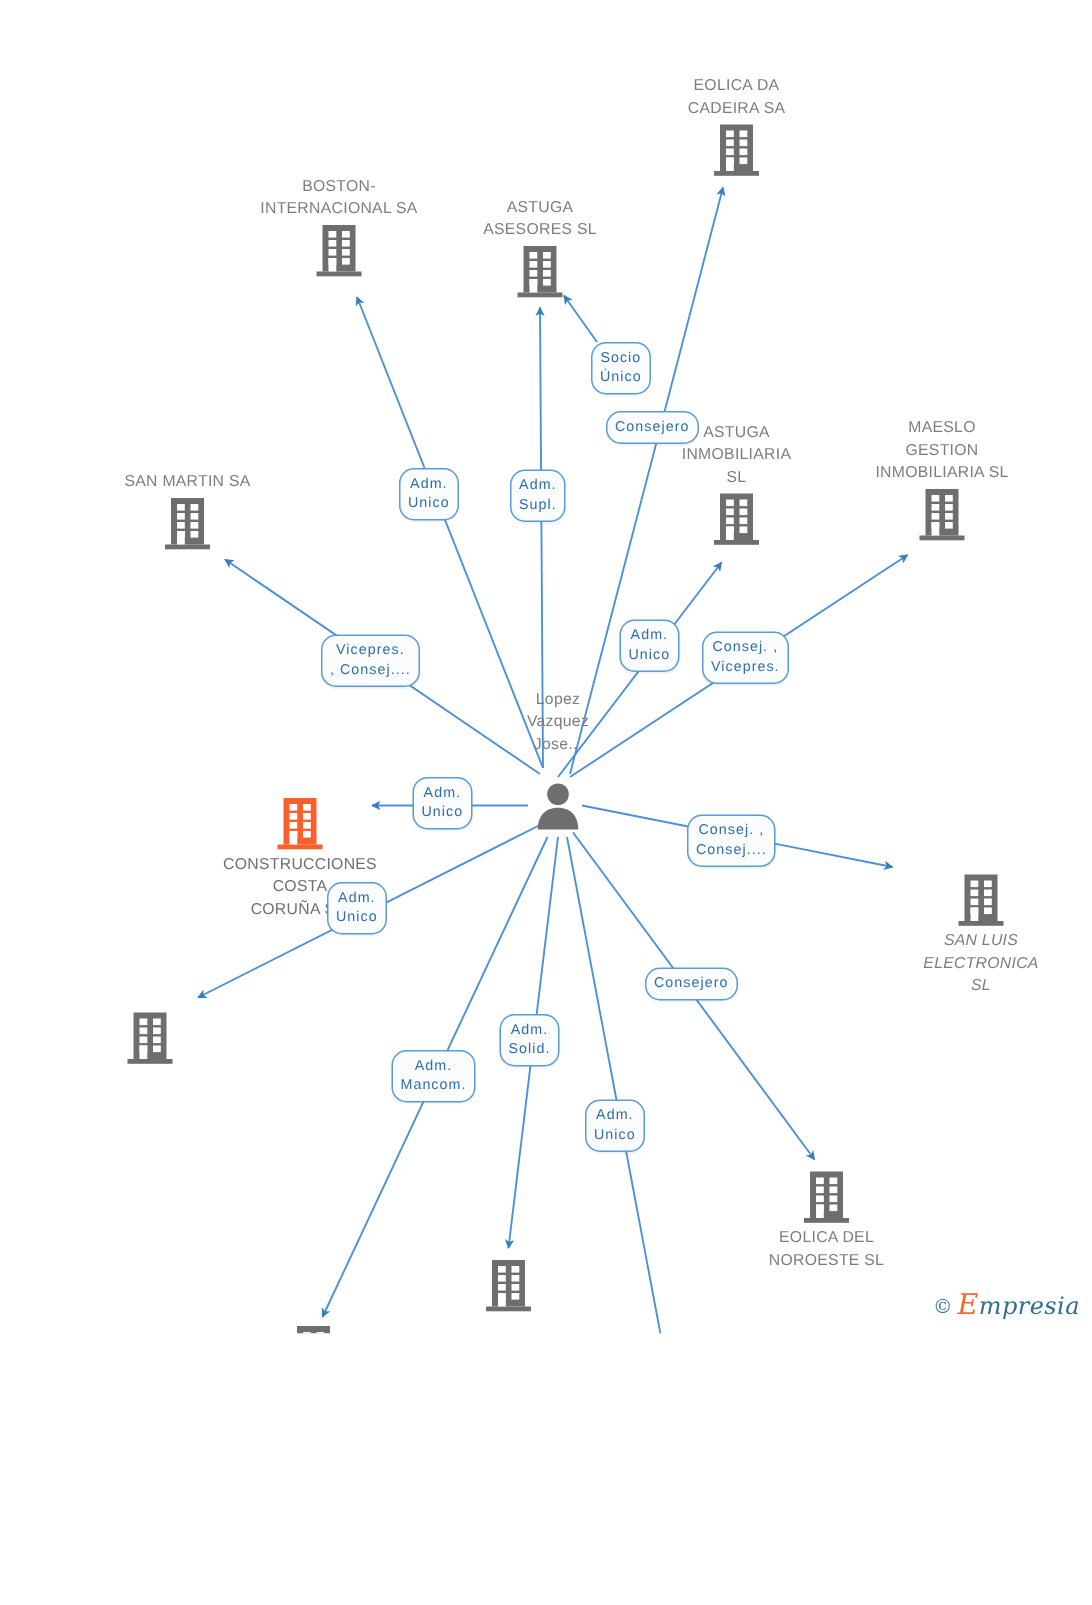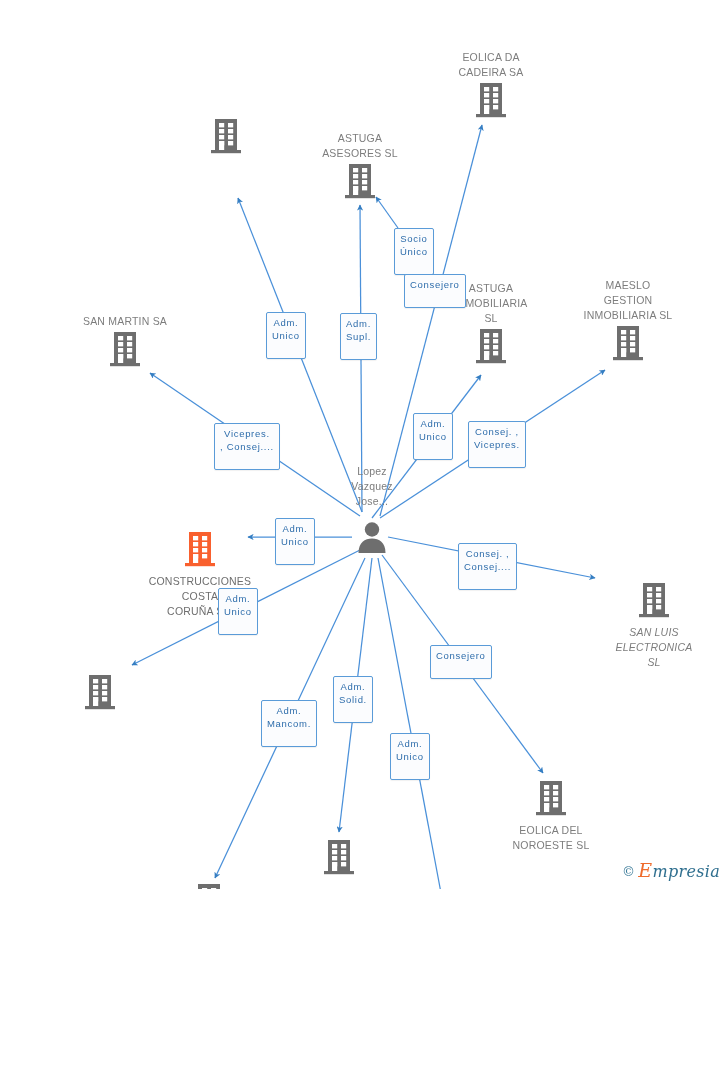--- a/index.html
+++ b/index.html
@@ -29,38 +29,38 @@
     pointer-events: auto;
   }
   .node .bldg { display: block; margin: 0 auto; }
   .node .person { display: block; margin: 0 auto; }
   .node-label {
     font-size: 10.5px;
     line-height: 15px;
     color: #7d7d7d;
     letter-spacing: 0.2px;
     white-space: pre-line;
-    margin-top: 6px;
+    margin-top: 1px;
   }
   .node-label.above { margin-top: 0; margin-bottom: 1px; }
   .node.highlight .node-label {
     color: #6e6e6e;
     font-weight: normal;
   }
   .badge {
     position: absolute;
     background: #fbfcfe;
     border: 1.4px solid #5a9bd8;
-    border-radius: 2px;
+    border-radius: 10px;
     color: #2e6dab;
     font-size: 9.5px;
     line-height: 13px;
     letter-spacing: 0.7px;
     text-align: center;
-    padding: 3px 5px 16px 5px;
+    padding: 3px 5px 4px 5px;
     white-space: pre-line;
     box-shadow: 0 1px 1px rgba(0,0,0,0.06);
   }
   #watermark {
     position: absolute;
     right: 8px;
     bottom: 8px;
     font-size: 16px;
     color: #2f6f8f;
     font-family: "DejaVu Serif", serif;
@@ -119,20 +119,22 @@
           <rect x="10" y="12" width="5.2" height="4.4" fill="#ffffff"></rect>
           <rect x="19" y="12" width="5.2" height="4.4" fill="#ffffff"></rect>
           <rect x="10" y="18" width="5.2" height="4.4" fill="#ffffff"></rect>
           <rect x="19" y="18" width="5.2" height="4.4" fill="#ffffff"></rect>
           <rect x="10" y="24" width="5.2" height="4.4" fill="#ffffff"></rect>
           <rect x="19" y="24" width="5.2" height="4.4" fill="#ffffff"></rect>
           <rect x="10" y="24" width="5.2" height="9" fill="#ffffff"></rect>
         </svg>
       </div>
       <div class="node" style="left: 226px; top: 117px;">
+        <div class="node-label above">BOSTON-
+INTERNACIONAL SA</div>
         <svg width="34" height="38" viewBox="0 0 34 38" class="bldg">
           <rect x="6" y="2" width="22" height="31" fill="#6e6e6e"></rect>
           <rect x="2" y="33" width="30" height="3.2" fill="#6e6e6e"></rect>
           <rect x="10" y="6" width="5.2" height="4.4" fill="#ffffff"></rect>
           <rect x="19" y="6" width="5.2" height="4.4" fill="#ffffff"></rect>
           <rect x="10" y="12" width="5.2" height="4.4" fill="#ffffff"></rect>
           <rect x="19" y="12" width="5.2" height="4.4" fill="#ffffff"></rect>
           <rect x="10" y="18" width="5.2" height="4.4" fill="#ffffff"></rect>
           <rect x="19" y="18" width="5.2" height="4.4" fill="#ffffff"></rect>
           <rect x="10" y="24" width="5.2" height="4.4" fill="#ffffff"></rect>

